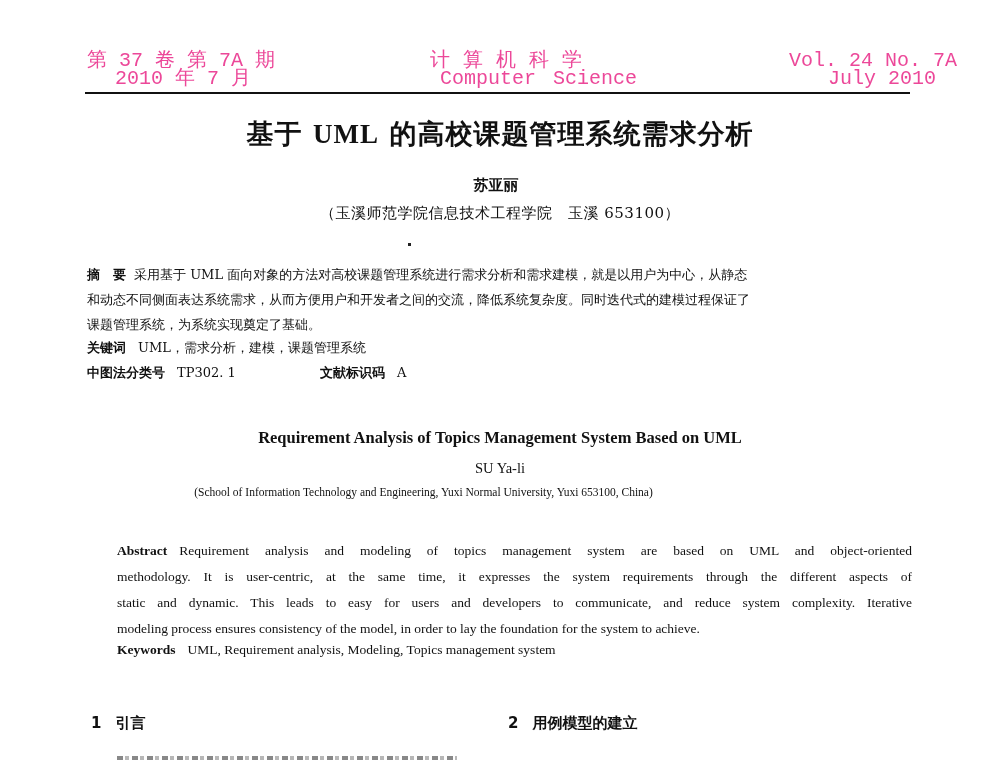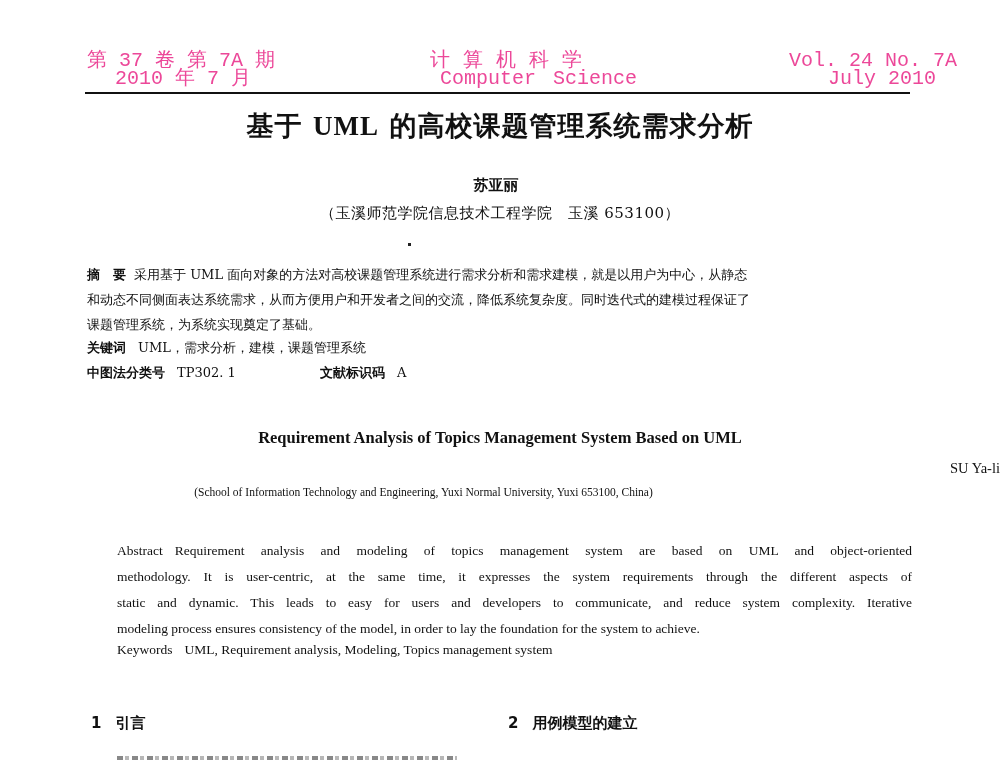--- a/index.html
+++ b/index.html
@@ -27,21 +27,21 @@
     .hdr-right-2 { left: 828px; top: 70px; }
     .hdr-rule {
       position: absolute; left: 85px; top: 92px; width: 825px; height: 0;
       border-top: 2px solid #111;
     }
 
     
     .title {
       left: 0; width: 1000px; text-align: center; top: 112px;
       font-family: "DejaVu Sans", "Liberation Sans", sans-serif;
-      font-size: 27px; font-weight: bold; line-height: 28px; letter-spacing: 1px;
+      font-size: 27px; font-weight: bold; line-height: 44px; letter-spacing: 1px;
     }
     .title .latin { font-family: "Liberation Serif", serif; font-weight: bold; }
     .author-cn {
       left: 0; width: 992px; text-align: center; top: 176px;
       font-family: "DejaVu Sans", sans-serif; font-weight: bold; font-size: 15px;
     }
     .affil-cn {
       left: 0; width: 1000px; text-align: center; top: 204px;
       font-size: 15px; letter-spacing: 0.5px;
     }
@@ -59,35 +59,35 @@
     .cn-kw .val { font-family: "DejaVu Serif", serif; text-align: center; }
     .cn-cls { left: 87px; top: 364px; font-size: 13px; }
     .cn-doc { left: 320px; top: 364px; font-size: 13px; }
 
     
     .en-title {
       left: 0; width: 1000px; text-align: center; top: 428px;
       font-family: "Liberation Serif", serif; font-weight: bold; font-size: 16.5px;
     }
     .en-author {
-      left: 0; width: 1000px; text-align: right; top: 460px;
+      left: 0; width: 1000px; text-align: center; top: 460px;
       font-family: "Liberation Serif", serif; font-size: 14.5px;
     }
     .en-affil {
       left: 0; width: 847px; text-align: center; top: 486px;
       font-family: "Liberation Serif", serif; font-size: 11.5px;
     }
     .en-abs {
       left: 117px; width: 795px; top: 538px;
       font-family: "Liberation Serif", serif; font-size: 13.5px; line-height: 26px;
       white-space: normal;
     }
     .en-line { display: block; white-space: nowrap; text-align: justify; text-align-last: justify; }
     .en-line.last { text-align-last: left; }
-    .en-lbl { font-weight: normal; margin-right: 12px; }
+    .en-lbl { font-weight: bold; margin-right: 12px; }
     .en-kw {
       left: 117px; top: 642px;
       font-family: "Liberation Serif", serif; font-size: 13.5px;
     }
 
     
     .sec {
       top: 714px;
       font-family: "DejaVu Sans", sans-serif; font-weight: bold; font-size: 15px; text-align: right;
     }

